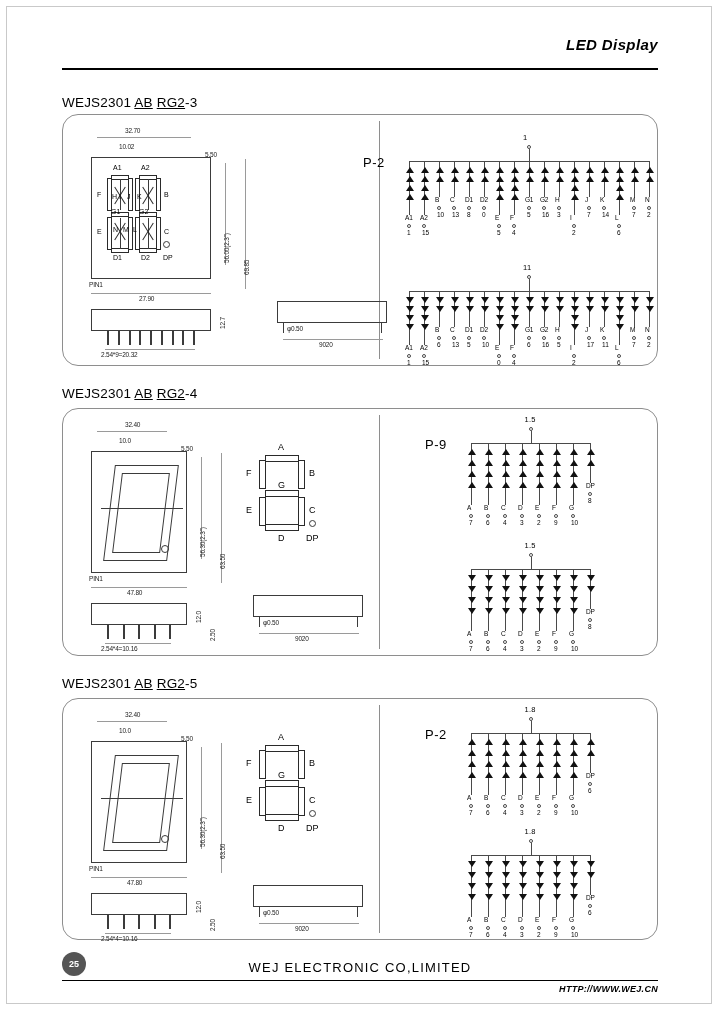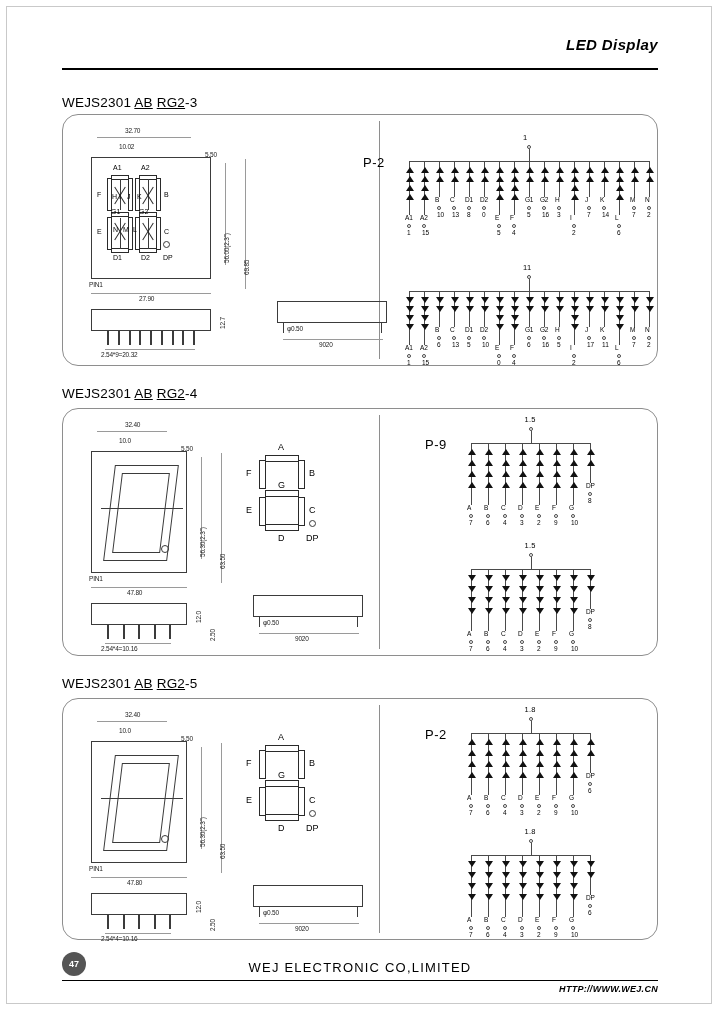--- a/index.html
+++ b/index.html
@@ -757,16 +757,16 @@
         <div class="stem" style="left: 211px; top: 156px; height: 40px;"></div>
         <div class="diode down" style="left: 207.5px; top: 162px;"></div>
         <div class="diode down" style="left: 207.5px; top: 173px;"></div>
         <div class="plabel" style="left: 207px; top: 195px;">DP</div>
         <div class="term" style="left: 209px; top: 205px;"></div>
         <div class="pnum" style="left: 209px; top: 210px;">6</div>
       </div>
     </div>
   </div>
 
-<div class="footer-badge">47</div>
+<div class="footer-badge">25</div>
 <div class="footer-name">WEJ ELECTRONIC CO,LIMITED</div>
 <div class="rule-bot"></div>
 <div class="footer-url">HTTP://WWW.WEJ.CN</div>
 
 </body></html>

